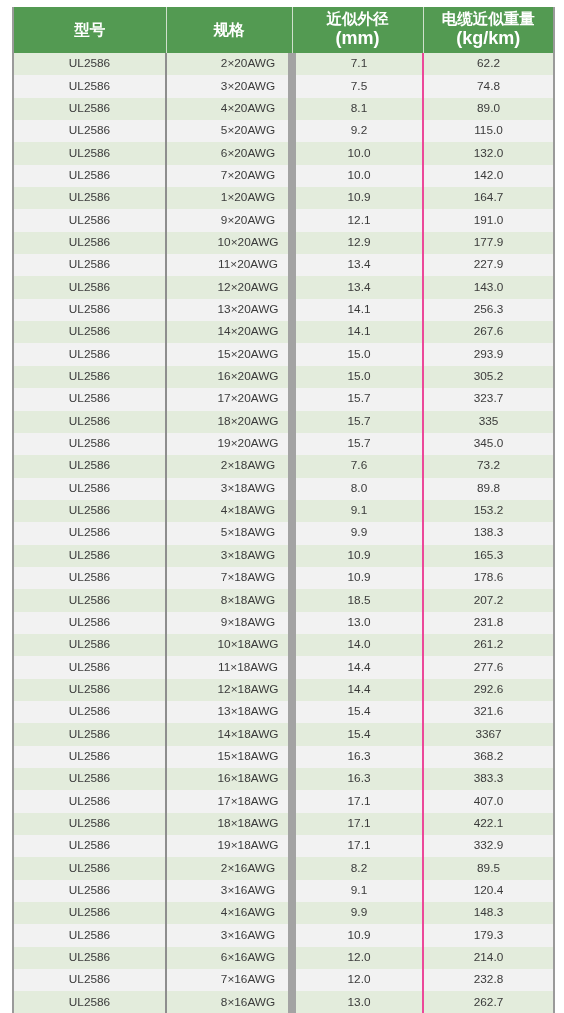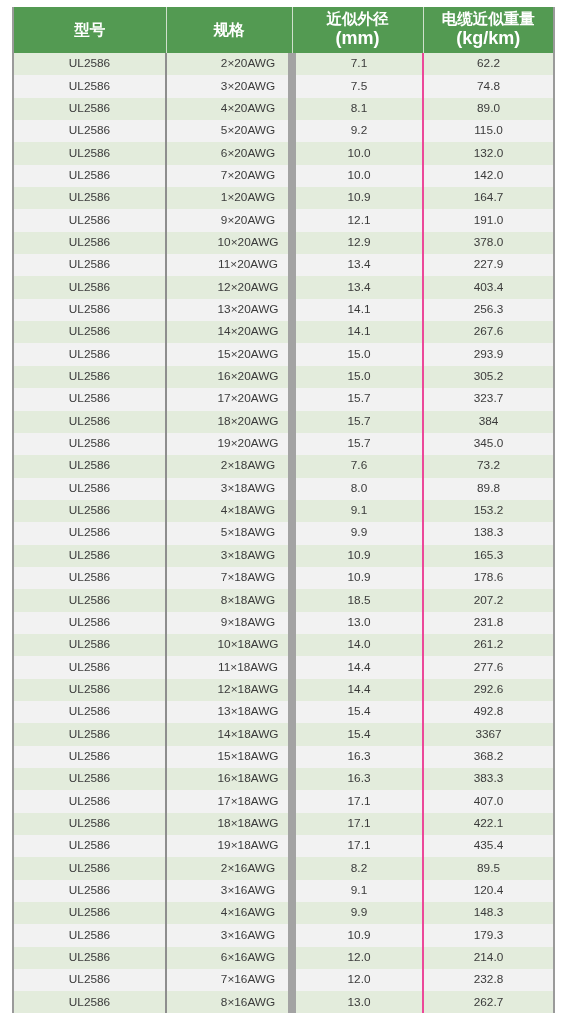--- a/index.html
+++ b/index.html
@@ -148,33 +148,33 @@
         <tr class="row-gray">
           <td class="col-model">UL2586</td>
           <td class="col-spec">9×20AWG</td>
           <td class="col-od">12.1</td>
           <td class="col-weight">191.0</td>
         </tr>
         <tr class="row-green">
           <td class="col-model">UL2586</td>
           <td class="col-spec">10×20AWG</td>
           <td class="col-od">12.9</td>
-          <td class="col-weight">378.0</td>
+          <td class="col-weight">177.9</td>
         </tr>
         <tr class="row-gray">
           <td class="col-model">UL2586</td>
           <td class="col-spec">11×20AWG</td>
           <td class="col-od">13.4</td>
           <td class="col-weight">227.9</td>
         </tr>
         <tr class="row-green">
           <td class="col-model">UL2586</td>
           <td class="col-spec">12×20AWG</td>
           <td class="col-od">13.4</td>
-          <td class="col-weight">403.4</td>
+          <td class="col-weight">143.0</td>
         </tr>
         <tr class="row-gray">
           <td class="col-model">UL2586</td>
           <td class="col-spec">13×20AWG</td>
           <td class="col-od">14.1</td>
           <td class="col-weight">256.3</td>
         </tr>
         <tr class="row-green">
           <td class="col-model">UL2586</td>
           <td class="col-spec">14×20AWG</td>
@@ -196,21 +196,21 @@
         <tr class="row-gray">
           <td class="col-model">UL2586</td>
           <td class="col-spec">17×20AWG</td>
           <td class="col-od">15.7</td>
           <td class="col-weight">323.7</td>
         </tr>
         <tr class="row-green">
           <td class="col-model">UL2586</td>
           <td class="col-spec">18×20AWG</td>
           <td class="col-od">15.7</td>
-          <td class="col-weight">384</td>
+          <td class="col-weight">335</td>
         </tr>
         <tr class="row-gray">
           <td class="col-model">UL2586</td>
           <td class="col-spec">19×20AWG</td>
           <td class="col-od">15.7</td>
           <td class="col-weight">345.0</td>
         </tr>
         <tr class="row-green">
           <td class="col-model">UL2586</td>
           <td class="col-spec">2×18AWG</td>
@@ -274,21 +274,21 @@
         <tr class="row-green">
           <td class="col-model">UL2586</td>
           <td class="col-spec">12×18AWG</td>
           <td class="col-od">14.4</td>
           <td class="col-weight">292.6</td>
         </tr>
         <tr class="row-gray">
           <td class="col-model">UL2586</td>
           <td class="col-spec">13×18AWG</td>
           <td class="col-od">15.4</td>
-          <td class="col-weight">492.8</td>
+          <td class="col-weight">321.6</td>
         </tr>
         <tr class="row-green">
           <td class="col-model">UL2586</td>
           <td class="col-spec">14×18AWG</td>
           <td class="col-od">15.4</td>
           <td class="col-weight">3367</td>
         </tr>
         <tr class="row-gray">
           <td class="col-model">UL2586</td>
           <td class="col-spec">15×18AWG</td>
@@ -310,21 +310,21 @@
         <tr class="row-green">
           <td class="col-model">UL2586</td>
           <td class="col-spec">18×18AWG</td>
           <td class="col-od">17.1</td>
           <td class="col-weight">422.1</td>
         </tr>
         <tr class="row-gray">
           <td class="col-model">UL2586</td>
           <td class="col-spec">19×18AWG</td>
           <td class="col-od">17.1</td>
-          <td class="col-weight">435.4</td>
+          <td class="col-weight">332.9</td>
         </tr>
         <tr class="row-green">
           <td class="col-model">UL2586</td>
           <td class="col-spec">2×16AWG</td>
           <td class="col-od">8.2</td>
           <td class="col-weight">89.5</td>
         </tr>
         <tr class="row-gray">
           <td class="col-model">UL2586</td>
           <td class="col-spec">3×16AWG</td>

